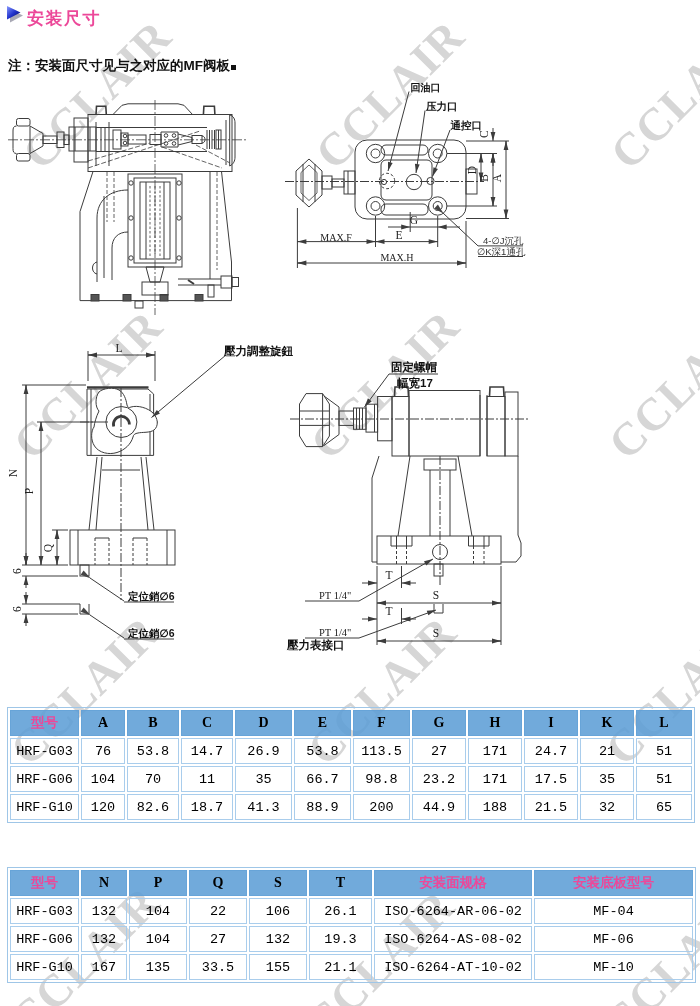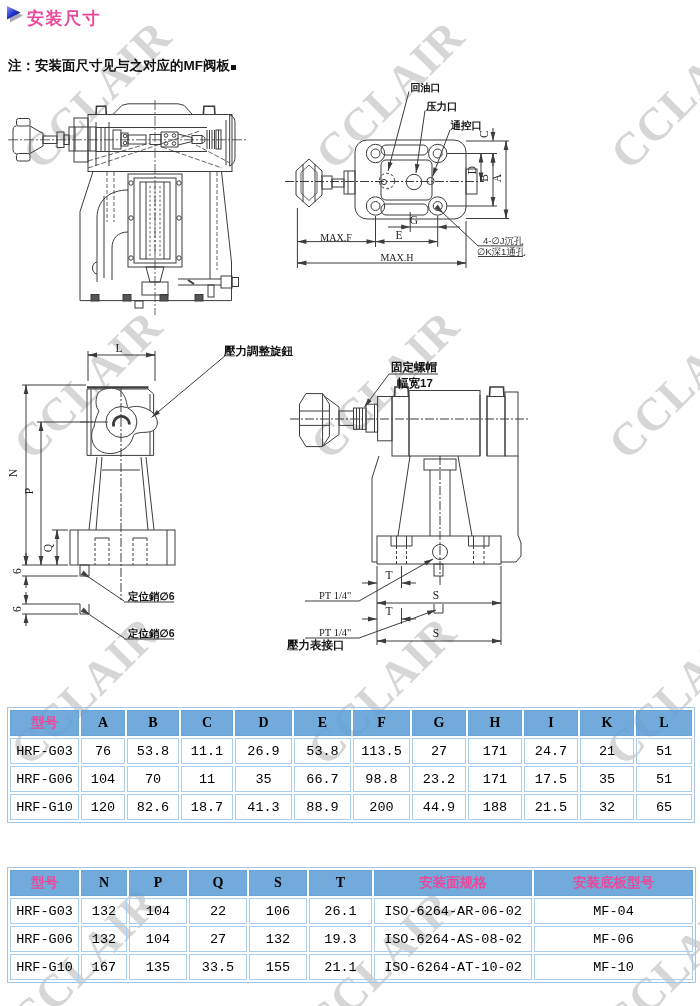--- a/index.html
+++ b/index.html
@@ -430,21 +430,21 @@
           <td class="lt">G</td>
           <td class="lt">H</td>
           <td class="lt">I</td>
           <td class="lt">K</td>
           <td class="lt">L</td>
         </tr>
 <tr style="height:26px">
           <td>HRF-G03</td>
           <td>76</td>
           <td>53.8</td>
-          <td>11.1</td>
+          <td>14.7</td>
           <td>26.9</td>
           <td>53.8</td>
           <td>113.5</td>
           <td>27</td>
           <td>171</td>
           <td>24.7</td>
           <td>21</td>
           <td>51</td>
         </tr>
 <tr style="height:26px">

